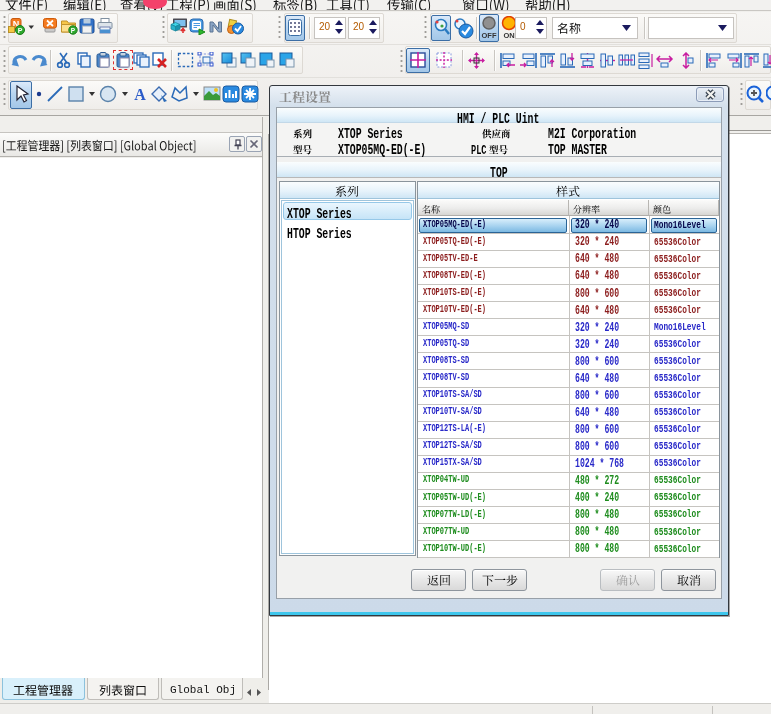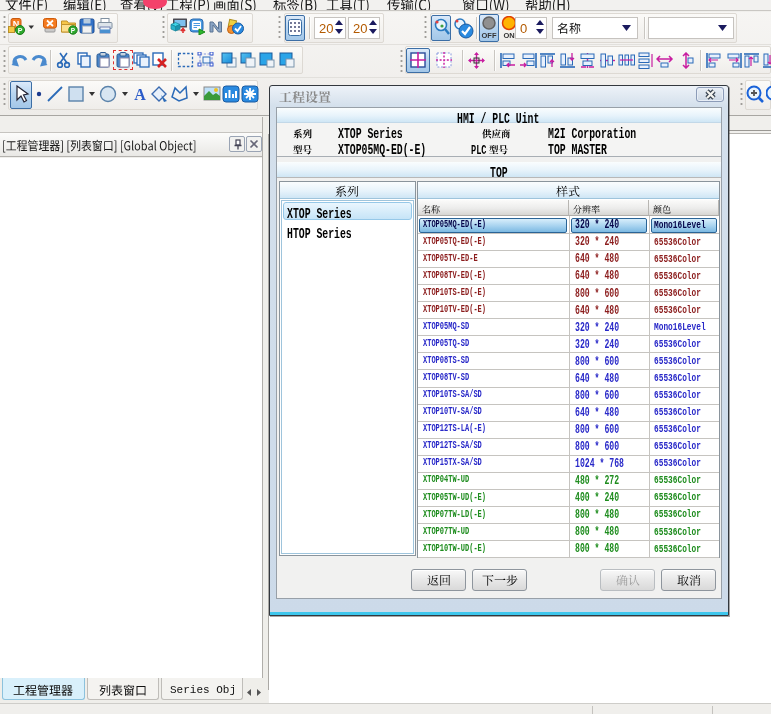--- a/index.html
+++ b/index.html
@@ -2,21 +2,21 @@
 <html><head><meta charset="utf-8"><style>
 *{margin:0;padding:0;box-sizing:border-box}
 html,body{width:771px;height:714px;overflow:hidden}
 body{position:relative;background:#f0efec;font-family:"Liberation Sans",sans-serif}
 .abs{position:absolute}
 .mono{font-family:"Liberation Mono",monospace}
 .grp{position:absolute;border:1px solid #ddd9d3;border-radius:2px;background:linear-gradient(#fbfaf8,#efedea)}
 .grip{position:absolute;width:3px;background-image:radial-gradient(circle at 1.5px 2px,#9f9d99 1px,transparent 1.2px);background-size:3px 5px;background-repeat:repeat-y}
 .tsep{position:absolute;width:1px;background:#c9c6c1;box-shadow:1px 0 0 #fdfdfc}
 .spin{position:absolute;background:#fff;border:1px solid #c6c3bf;}
-.spintxt{position:absolute;font-size:13px;color:#b35a00;font-family:"Liberation Sans",sans-serif}
+.spintxt{position:absolute;font-size:10px;color:#b35a00;font-family:"Liberation Sans",sans-serif}
 .uarr{position:absolute;width:0;height:0;border-left:4px solid transparent;border-right:4px solid transparent;border-bottom:5px solid #1a1a5e}
 .darr{position:absolute;width:0;height:0;border-left:4px solid transparent;border-right:4px solid transparent;border-top:5px solid #1a1a5e}
 .combo{position:absolute;background:#fff;border:1px solid #c6c3bf}
 .pressed{position:absolute;border:1px solid #3c6ea5;border-radius:2px;background:linear-gradient(#dceafa,#b8d5f0 45%,#a3c7e8)}
 .btn{position:absolute;border:1px solid #8e959d;border-radius:3px;background:linear-gradient(#f9f9f9,#e9e9e9 45%,#d9d9d9);box-shadow:inset 0 1px 0 #fff}
 .mx{position:absolute;font-family:"Liberation Mono",monospace;font-weight:bold;transform-origin:0 0;white-space:pre}
 </style></head><body>
 <div class="abs" style="left:0;top:0;width:771px;height:11px;background:#f2f1ef;border-bottom:1px solid #c9c7c3;overflow:hidden">
     <svg style="position:absolute;left:5.0px;top:-7.2px;overflow:visible" width="43" height="21" viewBox="0 0 43 21">
       <path transform="translate(0,17.5)" d="M5.7 -12.5C6.1 -11.8 6.5 -10.7 6.6 -10.1L7.8 -10.5C7.6 -11.2 7.1 -12.1 6.7 -12.9ZM0.7 -10.1V-9.0H2.8C3.5 -6.7 4.6 -4.7 6.0 -3.0C4.5 -1.6 2.7 -0.6 0.5 0.1C0.7 0.4 1.0 0.9 1.1 1.2C3.3 0.4 5.2 -0.7 6.7 -2.2C8.2 -0.7 10.0 0.4 12.2 1.1C12.4 0.8 12.7 0.3 12.9 0.1C10.8 -0.5 9.0 -1.6 7.5 -3.1C8.8 -4.6 9.9 -6.6 10.6 -9.0H12.8V-10.1ZM6.7 -3.8C5.5 -5.3 4.5 -7.0 3.8 -9.0H9.5C8.8 -6.9 7.9 -5.2 6.7 -3.8Z M17.6 -5.2V-4.1H21.5V1.2H22.5V-4.1H26.1V-5.2H22.5V-8.5H25.5V-9.7H22.5V-12.6H21.5V-9.7H19.7C19.8 -10.3 20.0 -11.1 20.1 -11.8L19.2 -12.0C18.8 -10.0 18.3 -8.1 17.5 -6.8C17.7 -6.7 18.2 -6.4 18.4 -6.2C18.7 -6.9 19.1 -7.7 19.3 -8.5H21.5V-5.2ZM17.0 -12.7C16.2 -10.4 15.1 -8.1 13.8 -6.6C14.0 -6.4 14.3 -5.8 14.4 -5.5C14.8 -6.0 15.2 -6.6 15.6 -7.3V1.2H16.6V-9.1C17.1 -10.1 17.5 -11.3 17.9 -12.4Z M29.9 3.0 30.7 2.6C29.5 0.4 29.0 -2.1 29.0 -4.7C29.0 -7.3 29.5 -9.9 30.7 -12.0L29.9 -12.4C28.7 -10.2 28.0 -7.7 28.0 -4.7C28.0 -1.7 28.7 0.7 29.9 3.0Z M32.6 0.0H33.9V-5.0H37.6V-6.2H33.9V-10.0H38.3V-11.1H32.6Z M40.0 3.0C41.2 0.7 41.9 -1.7 41.9 -4.7C41.9 -7.7 41.2 -10.2 40.0 -12.4L39.2 -12.0C40.4 -9.9 40.9 -7.3 40.9 -4.7C40.9 -2.1 40.4 0.4 39.2 2.6Z" fill="#1a1a1a"></path>
@@ -442,21 +442,21 @@
 <div class="abs" style="left:0;top:678px;width:263px;height:26px;background:#efeeea"></div>
 <div class="abs" style="left:2px;top:678px;width:83px;height:22px;background:#d9f0fb;border:1px solid #8cc2dd;border-top:0;border-radius:0 0 3px 3px"></div>
 <svg style="position:absolute;left:13.0px;top:681.2px;overflow:visible" width="60" height="17" viewBox="0 0 60 17">
     <path transform="translate(0,13.8)" d="M0.6 -0.9V0.0H11.4V-0.9H6.5V-7.8H10.8V-8.7H1.2V-7.8H5.5V-0.9Z M18.4 -8.8H22.0V-6.6H18.4ZM17.5 -9.6V-5.8H22.9V-9.6ZM17.4 -2.5V-1.7H19.7V-0.2H16.6V0.6H23.6V-0.2H20.6V-1.7H23.0V-2.5H20.6V-4.0H23.3V-4.8H17.1V-4.0H19.7V-2.5ZM16.3 -9.9C15.4 -9.5 13.9 -9.2 12.5 -8.9C12.6 -8.7 12.7 -8.4 12.8 -8.2C13.3 -8.3 13.9 -8.4 14.5 -8.5V-6.7H12.6V-5.9H14.4C13.9 -4.5 13.1 -2.9 12.3 -2.1C12.5 -1.8 12.7 -1.5 12.8 -1.2C13.4 -2.0 14.1 -3.2 14.5 -4.4V0.9H15.4V-4.2C15.8 -3.7 16.3 -3.1 16.5 -2.7L17.1 -3.5C16.8 -3.7 15.8 -4.8 15.4 -5.1V-5.9H16.9V-6.7H15.4V-8.7C16.0 -8.9 16.5 -9.0 17.0 -9.2Z M26.5 -5.3V1.0H27.4V0.6H33.3V0.9H34.1V-2.0H27.4V-2.8H33.5V-5.3ZM33.3 -0.1H27.4V-1.3H33.3ZM29.3 -7.5C29.4 -7.2 29.5 -7.0 29.7 -6.7H25.2V-4.7H26.1V-6.0H34.1V-4.7H35.0V-6.7H30.6C30.5 -7.0 30.3 -7.4 30.1 -7.6ZM27.4 -4.6H32.6V-3.5H27.4ZM26.0 -10.1C25.7 -9.1 25.2 -8.1 24.5 -7.4C24.7 -7.3 25.1 -7.1 25.3 -7.0C25.6 -7.4 26.0 -7.9 26.3 -8.4H27.1C27.4 -8.0 27.6 -7.5 27.7 -7.1L28.5 -7.4C28.4 -7.7 28.2 -8.1 28.0 -8.4H29.8V-9.1H26.6C26.7 -9.4 26.8 -9.7 26.9 -10.0ZM31.1 -10.1C30.9 -9.2 30.4 -8.4 29.9 -7.8C30.1 -7.7 30.5 -7.5 30.6 -7.4C30.9 -7.7 31.1 -8.0 31.3 -8.4H32.2C32.6 -8.0 32.9 -7.4 33.1 -7.1L33.8 -7.4C33.7 -7.7 33.4 -8.1 33.1 -8.4H35.3V-9.1H31.7C31.8 -9.4 31.9 -9.7 32.0 -9.9Z M41.7 -6.5H43.5V-4.9H41.7ZM44.3 -6.5H46.2V-4.9H44.3ZM41.7 -8.7H43.5V-7.2H41.7ZM44.3 -8.7H46.2V-7.2H44.3ZM39.8 -0.3V0.6H47.6V-0.3H44.4V-1.9H47.2V-2.7H44.4V-4.2H47.0V-9.5H40.9V-4.2H43.5V-2.7H40.7V-1.9H43.5V-0.3ZM36.4 -1.2 36.6 -0.3C37.7 -0.6 39.1 -1.1 40.4 -1.5L40.2 -2.4L38.9 -2.0V-5.0H40.1V-5.8H38.9V-8.4H40.3V-9.3H36.6V-8.4H38.0V-5.8H36.7V-5.0H38.0V-1.7C37.4 -1.5 36.9 -1.3 36.4 -1.2Z M50.4 -8.8H52.4V-7.1H50.4ZM55.5 -8.8H57.6V-7.1H55.5ZM55.4 -5.8C55.9 -5.6 56.5 -5.3 56.9 -5.0H53.4C53.7 -5.4 53.9 -5.8 54.1 -6.2L53.2 -6.4V-9.5H49.5V-6.3H53.2C53.0 -5.9 52.7 -5.4 52.4 -5.0H48.6V-4.2H51.6C50.8 -3.5 49.7 -2.9 48.4 -2.4C48.5 -2.2 48.8 -1.9 48.9 -1.7L49.5 -2.0V1.0H50.4V0.6H52.4V0.9H53.2V-2.7H51.0C51.7 -3.2 52.3 -3.7 52.8 -4.2H55.0C55.5 -3.7 56.1 -3.2 56.9 -2.7H54.7V1.0H55.5V0.6H57.6V0.9H58.5V-2.0L59.1 -1.8C59.2 -2.0 59.5 -2.3 59.7 -2.5C58.4 -2.8 57.0 -3.5 56.1 -4.2H59.4V-5.0H57.3L57.6 -5.4C57.2 -5.7 56.4 -6.1 55.8 -6.3ZM54.6 -9.5V-6.3H58.5V-9.5ZM50.4 -0.2V-2.0H52.4V-0.2ZM55.5 -0.2V-2.0H57.6V-0.2Z" fill="#111"></path>
   </svg>
 <div class="abs" style="left:87px;top:678px;width:72px;height:22px;background:#f4f3f0;border:1px solid #bfbdb9;border-top:0;border-radius:0 0 3px 3px"></div>
 <svg style="position:absolute;left:99.0px;top:681.2px;overflow:visible" width="48" height="17" viewBox="0 0 48 17">
     <path transform="translate(0,13.8)" d="M7.7 -8.7V-2.0H8.6V-8.7ZM10.2 -10.0V-0.2C10.2 -0.0 10.1 0.0 9.9 0.0C9.7 0.1 9.1 0.1 8.4 0.0C8.6 0.3 8.7 0.7 8.7 0.9C9.7 0.9 10.2 0.9 10.6 0.8C10.9 0.6 11.1 0.3 11.1 -0.2V-10.0ZM2.2 -3.6C2.8 -3.2 3.5 -2.6 4.0 -2.2C3.2 -1.0 2.1 -0.2 0.9 0.3C1.1 0.4 1.4 0.8 1.5 1.0C4.0 -0.1 5.9 -2.5 6.5 -6.6L5.9 -6.8L5.8 -6.8H3.1C3.3 -7.3 3.4 -7.9 3.6 -8.6H6.9V-9.4H0.7V-8.6H2.7C2.3 -6.7 1.6 -5.0 0.6 -3.9C0.8 -3.8 1.2 -3.5 1.3 -3.3C1.9 -4.0 2.4 -4.9 2.8 -5.9H5.5C5.3 -4.8 4.9 -3.8 4.5 -3.0C4.0 -3.4 3.3 -3.9 2.7 -4.3Z M15.0 0.9C15.3 0.8 15.7 0.6 19.1 -0.5C19.0 -0.6 19.0 -1.0 18.9 -1.2L16.0 -0.4V-3.0C16.7 -3.5 17.4 -4.0 17.9 -4.6C18.8 -2.1 20.5 -0.3 23.0 0.6C23.1 0.3 23.4 -0.0 23.6 -0.2C22.4 -0.6 21.4 -1.2 20.6 -1.9C21.3 -2.4 22.2 -3.0 22.9 -3.6L22.2 -4.2C21.6 -3.6 20.8 -3.0 20.1 -2.5C19.5 -3.1 19.1 -3.8 18.8 -4.6H23.2V-5.4H18.4V-6.5H22.3V-7.2H18.4V-8.2H22.8V-9.0H18.4V-10.1H17.5V-9.0H13.3V-8.2H17.5V-7.2H13.9V-6.5H17.5V-5.4H12.8V-4.6H16.8C15.6 -3.6 13.9 -2.7 12.4 -2.2C12.6 -2.0 12.9 -1.7 13.0 -1.5C13.7 -1.7 14.4 -2.0 15.1 -2.4V-0.7C15.1 -0.2 14.8 0.0 14.6 0.1C14.8 0.3 15.0 0.7 15.0 0.9Z M28.5 -8.1C27.5 -7.3 26.2 -6.7 25.0 -6.4L25.5 -5.7C26.8 -6.1 28.1 -6.8 29.1 -7.6ZM30.9 -7.6C32.1 -7.0 33.7 -6.2 34.5 -5.6L35.1 -6.2C34.2 -6.8 32.7 -7.6 31.5 -8.1ZM29.2 -6.9C29.0 -6.5 28.7 -6.0 28.4 -5.7H26.0V1.0H26.9V0.5H33.2V0.9H34.2V-5.7H29.4C29.6 -6.0 29.9 -6.3 30.1 -6.7ZM26.9 -0.2V-5.0H33.2V-0.2ZM28.4 -2.6C28.9 -2.4 29.4 -2.2 29.9 -1.9C29.1 -1.5 28.2 -1.2 27.3 -1.0C27.5 -0.8 27.6 -0.6 27.7 -0.4C28.7 -0.6 29.7 -1.0 30.6 -1.6C31.2 -1.2 31.7 -0.9 32.1 -0.6L32.6 -1.1C32.2 -1.4 31.7 -1.7 31.1 -2.0C31.7 -2.5 32.1 -3.1 32.5 -3.8L32.0 -4.0L31.8 -4.0H29.1C29.2 -4.2 29.4 -4.4 29.4 -4.6L28.7 -4.7C28.5 -4.2 28.0 -3.5 27.3 -2.9C27.5 -2.8 27.7 -2.6 27.8 -2.5C28.2 -2.8 28.5 -3.1 28.7 -3.4H31.5C31.2 -3.0 30.9 -2.7 30.5 -2.4C29.9 -2.6 29.4 -2.9 28.8 -3.1ZM29.1 -9.9C29.3 -9.7 29.4 -9.3 29.5 -9.1H24.9V-7.2H25.8V-8.3H34.1V-7.2H35.1V-9.1H30.6C30.5 -9.4 30.2 -9.8 30.0 -10.1Z M37.5 -8.8V0.7H38.5V-0.4H45.6V0.6H46.5V-8.8ZM38.5 -1.3V-7.9H45.6V-1.3Z" fill="#111"></path>
   </svg>
 <div class="abs" style="left:161px;top:678px;width:82px;height:22px;background:#f4f3f0;border:1px solid #bfbdb9;border-top:0;border-radius:0 0 3px 3px"></div>
-<div class="abs mono" style="left:170px;top:684px;font-size:11px;color:#111">Series Obj</div>
+<div class="abs mono" style="left:170px;top:684px;font-size:11px;color:#111">Global Obj</div>
 <svg class="abs" style="left:245px;top:688px" width="8" height="9" viewBox="0 0 8 9">
     <path d="M6 1 L2 4.5 L6 8 Z" fill="#555"></path>
   </svg>
 <svg class="abs" style="left:255px;top:688px" width="8" height="9" viewBox="0 0 8 9">
     <path d="M2 1 L6 4.5 L2 8 Z" fill="#555"></path>
   </svg>
 <div class="abs" style="left:0;top:703px;width:771px;height:11px;background:#f0efec;border-top:1px solid #cecdc9"></div>
 <div class="abs" style="left:592px;top:706px;width:1px;height:8px;background:#c4c2be"></div>
 <div class="abs" style="left:712px;top:706px;width:1px;height:8px;background:#c4c2be"></div>
 <div class="abs" style="left:269px;top:85px;width:460px;height:531px;background:linear-gradient(#edf2f8,#d4e0ec 20px,#ccdae9);border:1px solid #33383e;border-radius:3px 3px 0 0;box-shadow:1px 1px 0 rgba(60,60,60,.45)"></div>

